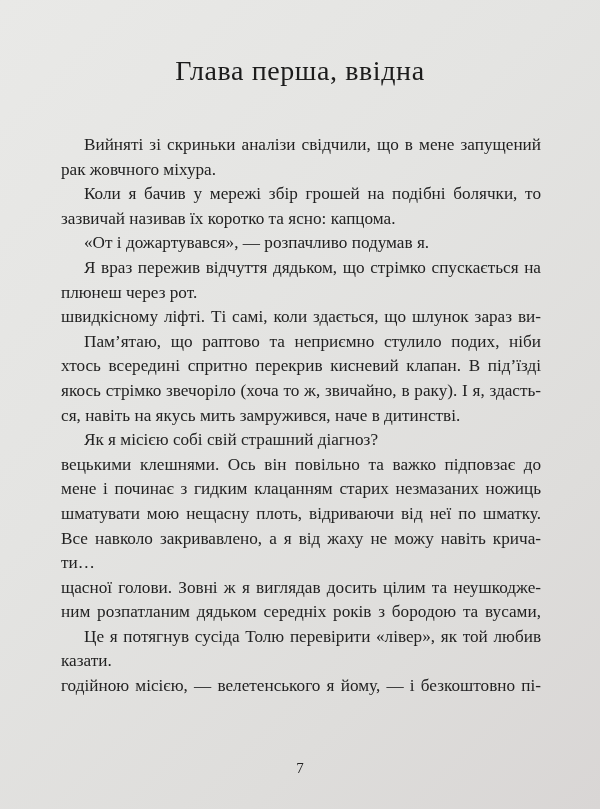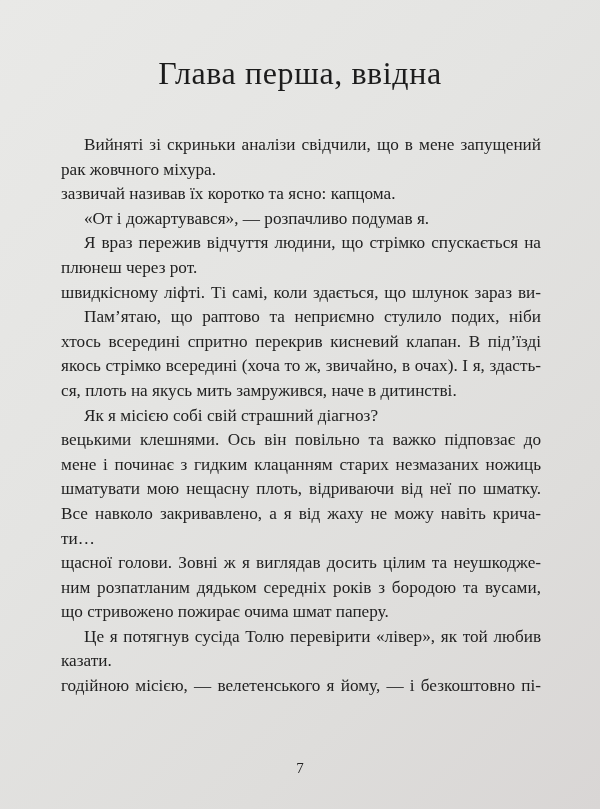--- a/index.html
+++ b/index.html
@@ -20,21 +20,21 @@
       left: 0; top: 0;
       width: 600px;
       height: 809px;
     }
     .chapter-title {
       position: absolute;
       top: 55px;
       left: 0;
       width: 600px;
       text-align: center;
-      font-size: 32px;
+      font-size: 28px;
       letter-spacing: 0.6px;
       font-weight: normal;
       color: #1c1c1c;
       margin: 0;
     }
     .body-text {
       position: absolute;
       left: 61px;
       top: 133px;
       width: 480px;
@@ -66,37 +66,37 @@
   </style>
 </head>
 <body>
 
 <div class="page">
   <h1 class="chapter-title">Глава перша, ввідна</h1>
 
   <div class="body-text">
     <span class="line indent justify">Вийняті зі скриньки аналізи свідчили, що в мене запущений</span>
     <span class="line">рак жовчного міхура.</span>
+    <span class="line indent justify">Коли я бачив у мережі збір грошей на подібні болячки, то</span>
     <span class="line">зазвичай називав їх коротко та ясно: капцома.</span>
     <span class="line indent">«От і дожартувався», — розпачливо подумав я.</span>
-    <span class="line indent justify">Я враз пережив відчуття людини, що стрімко спускається на</span>
+    <span class="line indent justify">Я враз пережив відчуття дядьком, що стрімко спускається на</span>
     <span class="line">плюнеш через рот.</span>
     <span class="line justify">швидкісному ліфті. Ті самі, коли здається, що шлунок зараз ви-</span>
     <span class="line indent justify">Пам’ятаю, що раптово та неприємно стулило подих, ніби</span>
     <span class="line justify">хтось всередині спритно перекрив кисневий клапан. В під’їзді</span>
-    <span class="line justify">якось стрімко всередині (хоча то ж, звичайно, в очах). І я, здасть-</span>
-    <span class="line">ся, плоть на якусь мить замружився, наче в дитинстві.</span>
+    <span class="line justify">якось стрімко звечоріло (хоча то ж, звичайно, в раку). І я, здасть-</span>
+    <span class="line">ся, навіть на якусь мить замружився, наче в дитинстві.</span>
     <span class="line indent">Як я місією собі свій страшний діагноз?</span>
     <span class="line justify">вецькими клешнями. Ось він повільно та важко підповзає до</span>
     <span class="line justify">мене і починає з гидким клацанням старих незмазаних ножиць</span>
     <span class="line justify">шматувати мою нещасну плоть, відриваючи від неї по шматку.</span>
     <span class="line justify">Все навколо закривавлено, а я від жаху не можу навіть крича-</span>
     <span class="line">ти…</span>
     <span class="line justify">щасної голови. Зовні ж я виглядав досить цілим та неушкодже-</span>
     <span class="line justify">ним розпатланим дядьком середніх років з бородою та вусами,</span>
-    <span class="line">що стривожено пожирає очима шмат паперу.</span>
     <span class="line indent justify">Це я потягнув сусіда Толю перевірити «лівер», як той любив</span>
     <span class="line">казати.</span>
     <span class="line justify">годійною місією, — велетенського я йому, — і безкоштовно пі-</span>
   </div>
 
   <div class="page-number">7</div>
 </div>
 
 </body></html>

